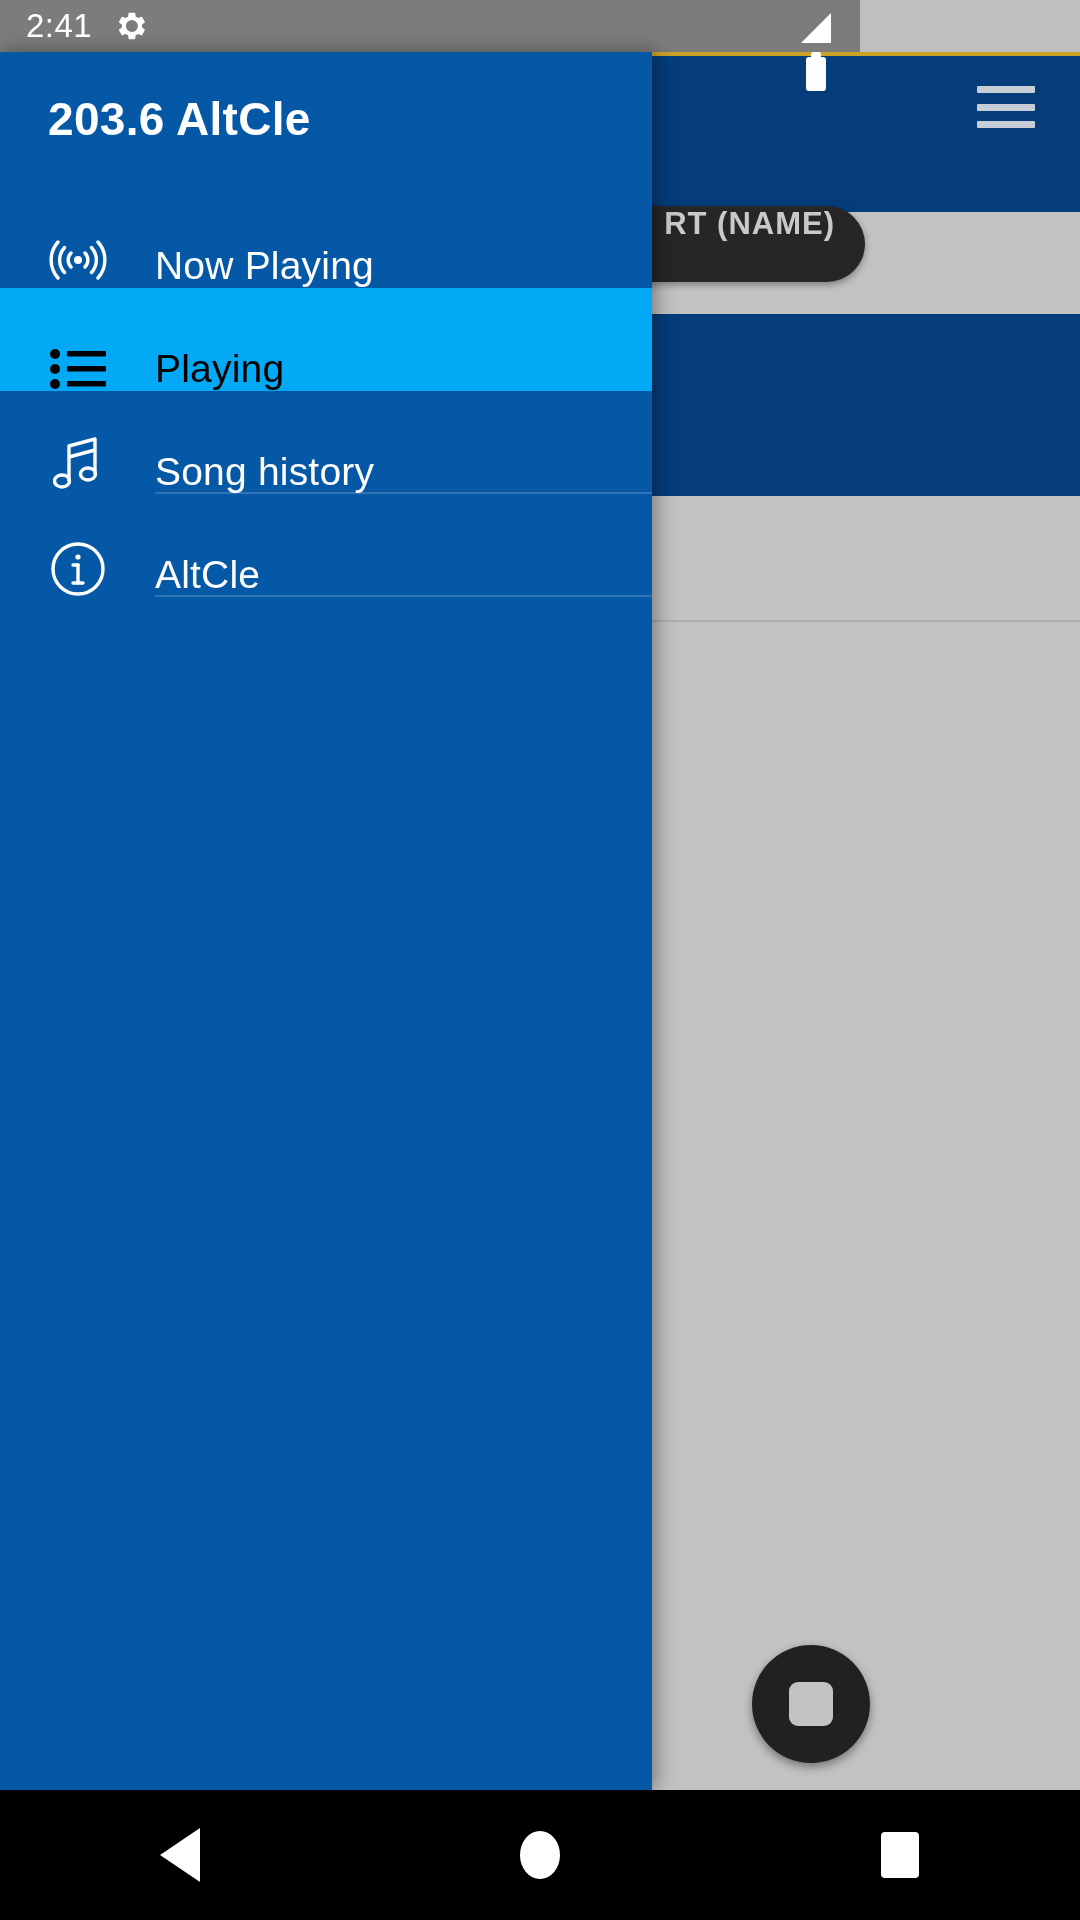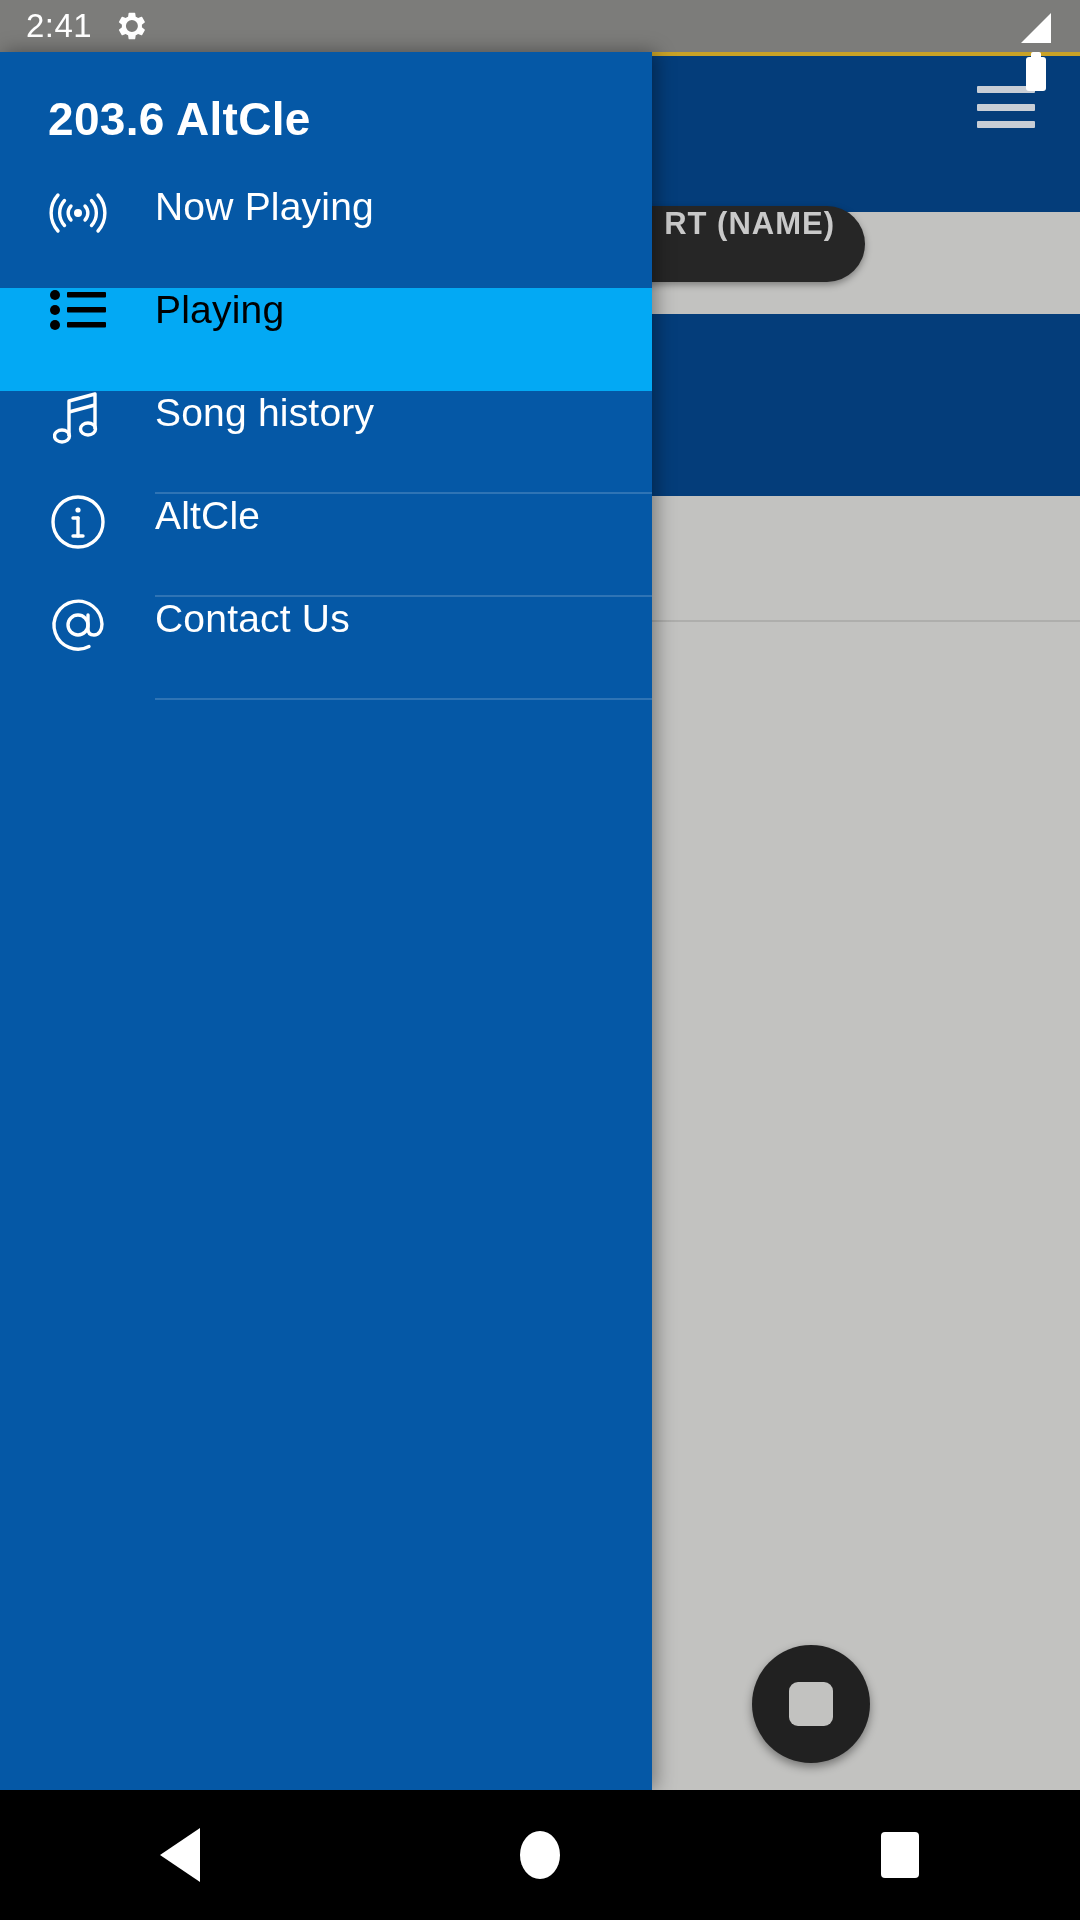--- a/index.html
+++ b/index.html
@@ -60,21 +60,21 @@
   .fab {
     position:absolute; left:752px; top:1645px; width:118px; height:118px;
     border-radius:50%; background:#212121;
     display:flex; align-items:center; justify-content:center;
     box-shadow:0 4px 10px rgba(0,0,0,.4);
   }
   .fab-stop { width:44px; height:44px; border-radius:9px; background:#c2c2c0; }
 
   
   .status-bar {
-    position:absolute; left:0; top:0; width:1080px; height:52px;
+    position:absolute; left:0; top:0; width:860px; height:52px;
     background:#7c7c7a;
     display:flex; align-items:center;
     padding:0 22px 0 26px;
     color:#ffffff;
   }
   .status-time { font-size:33px; letter-spacing:.5px; }
   .status-gear { margin-left:24px; display:flex; align-items:center; }
   .status-right { margin-left:auto; display:flex; align-items:center; gap:14px;flex-direction:column; }
   .status-net { font-size:32px; letter-spacing:.5px; }
   .sig-tri {
@@ -98,21 +98,21 @@
   }
   .drawer-header {
     height:133px; display:flex; align-items:center; padding-left:48px;
   }
   .drawer-title {
     color:#ffffff; font-size:46px; font-weight:bold; letter-spacing:.3px;
   }
 
   .nav-list { position:relative; }
   .nav-item {
-    height:103px; display:flex; align-items:flex-start; position:relative;
+    height:103px; display:flex; align-items:flex-end; position:relative;
   }
   .nav-item.selected { background:#03a9f4; }
   .nav-icon {
     width:155px; flex:0 0 155px;
     display:flex; align-items:center; justify-content:center;
     color:#ffffff;
   }
   .nav-item.selected .nav-icon { color:#000000; }
   .nav-label {
     color:#ffffff; font-size:39px; letter-spacing:.2px;
@@ -235,30 +235,20 @@
           <circle cx="28" cy="16" r="2.6" fill="currentColor" stroke="none"></circle>
           <path d="M28 24v18" stroke-linecap="round"></path>
           <path d="M23 24h5" stroke-linecap="round"></path>
           <path d="M23 42h10" stroke-linecap="round"></path>
         </svg>
       </span>
       <span class="nav-label">AltCle</span>
       <span class="nav-divider"></span>
     </div>
 
-    <div class="nav-item">
-      <span class="nav-icon">
-        <svg width="58" height="58" viewBox="0 0 58 58" fill="none" stroke="currentColor" stroke-width="3.4" stroke-linecap="round">
-          <circle cx="29" cy="28" r="10"></circle>
-          <path d="M39 18v14c0 4.5 3 6 6 6 5 0 8-5 8-11A24 24 0 1 0 40 49.5"></path>
-        </svg>
-      </span>
-      <span class="nav-label">Contact Us</span>
-      <span class="nav-divider"></span>
-    </div>
 
   </div>
 </div>
 
 <div class="sys-nav">
   <div class="sys-btn">
     <span class="sys-back"></span>
   </div>
   <div class="sys-btn">
     <span class="sys-home"></span>

